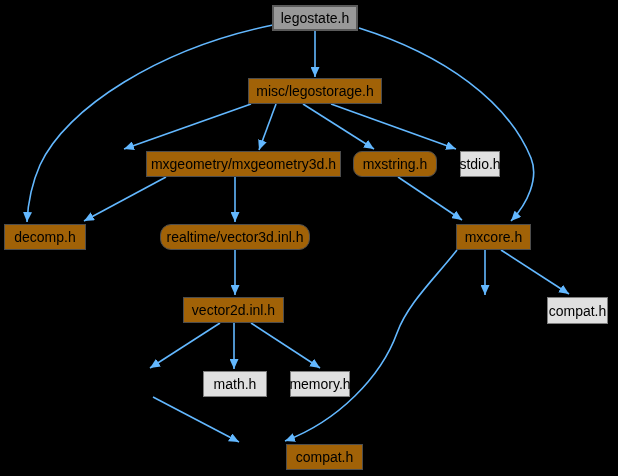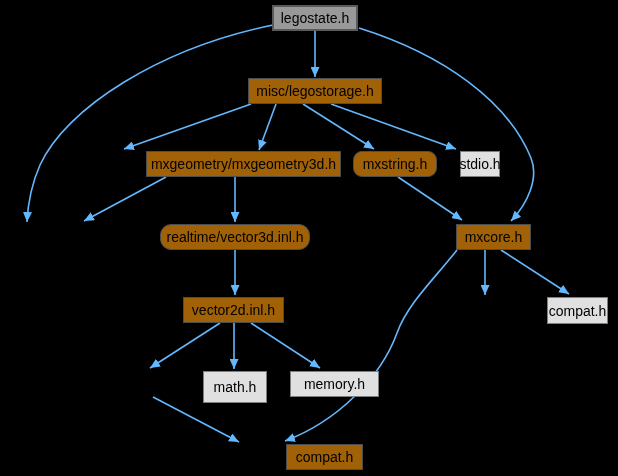--- a/index.html
+++ b/index.html
@@ -50,21 +50,22 @@
         <path d="M457,250 C436,277 408,303 397,333 C381,377 338,421 285,441" class="edge" stroke="#63B8FF" marker-end="url(#arrowhead)"></path>
         <path d="M153,397 L239,442" class="edge" stroke="#63B8FF" marker-end="url(#arrowhead)"></path>
       </g>
   </svg>
   <div id="node-layer">
       <div class="node main" style="left: 272px; top: 5px; width: 86px; height: 26px;">legostate.h</div>
       <div class="node normal" style="left: 248px; top: 78px; width: 134px; height: 26px;">misc/legostorage.h</div>
       <div class="node normal" style="left: 146px; top: 151px; width: 195px; height: 26px;">mxgeometry/mxgeometry3d.h</div>
       <div class="node normal" style="left: 353px; top: 151px; width: 84px; height: 26px; border-radius: 9px;">mxstring.h</div>
       <div class="node system" style="left: 460px; top: 151px; width: 40px; height: 26px;">stdio.h</div>
+      <div class="node normal" style="left: 4px; top: 224px; width: 82px; height: 26px;">decomp.h</div>
       <div class="node normal" style="left: 160px; top: 224px; width: 150px; height: 26px; border-radius: 11px;">realtime/vector3d.inl.h</div>
       <div class="node normal" style="left: 456px; top: 224px; width: 75px; height: 26px;">mxcore.h</div>
       <div class="node normal" style="left: 183px; top: 297px; width: 101px; height: 26px;">vector2d.inl.h</div>
       <div class="node system" style="left: 547px; top: 297px; width: 61px; height: 27px;">compat.h</div>
-      <div class="node system" style="left: 203px; top: 371px; width: 64px; height: 32px;">math.h</div>
-      <div class="node system" style="left: 290px; top: 371px; width: 89px; height: 26px; text-align: center;">memory.h</div>
+      <div class="node system" style="left: 203px; top: 371px; width: 64px; height: 26px;">math.h</div>
+      <div class="node system" style="left: 290px; top: 371px; width: 60px; height: 26px; text-align: center;">memory.h</div>
       <div class="node normal" style="left: 238px; top: 444px; width: 77px; height: 26px; margin-left: 48px;">compat.h</div>
     </div>
 </div>
 
 </body></html>

